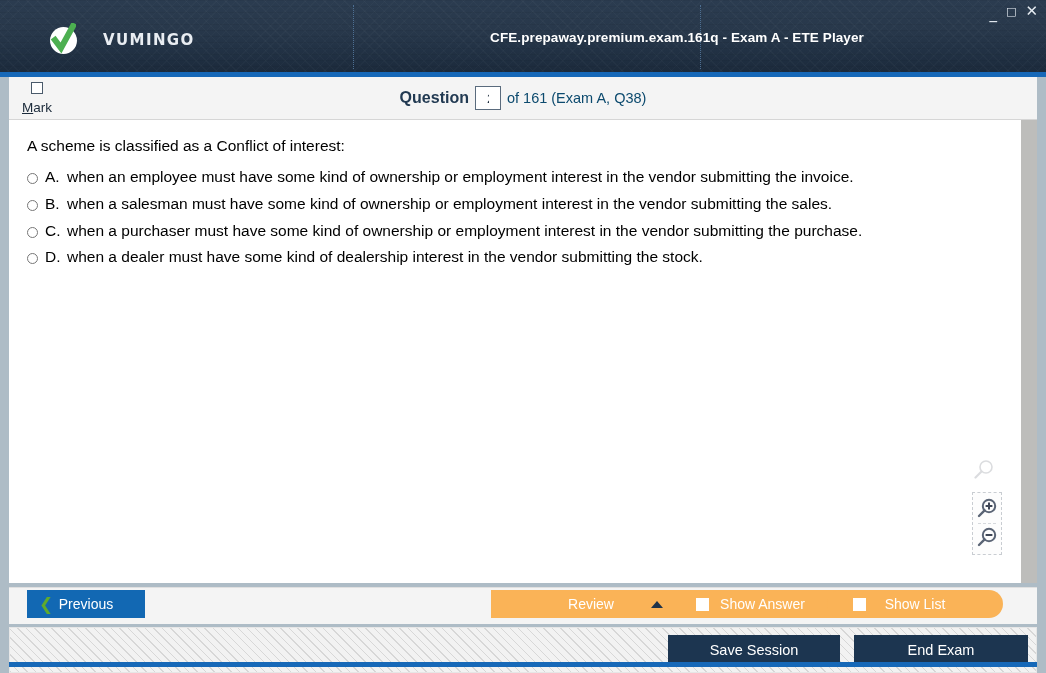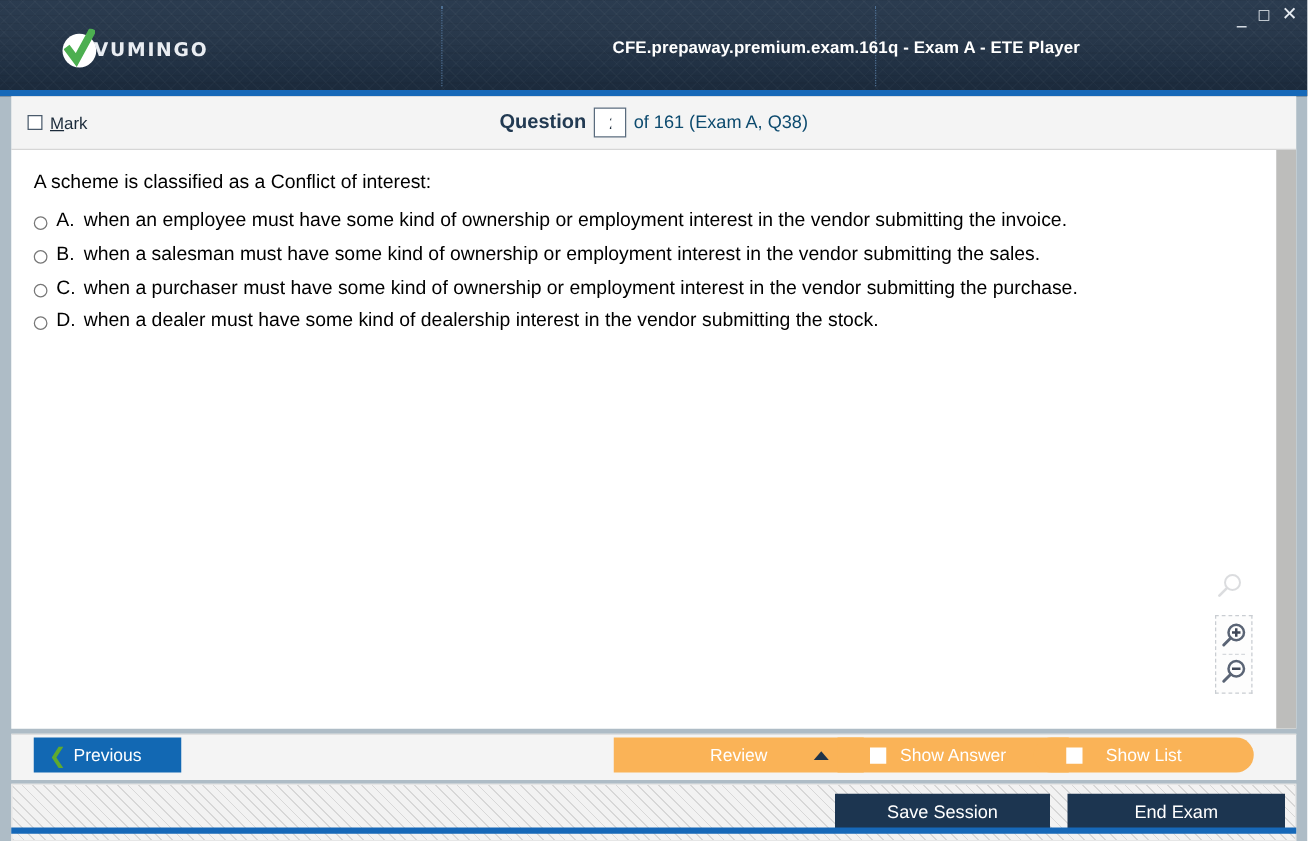--- a/index.html
+++ b/index.html
@@ -60,20 +60,21 @@
   .title-divider.right { left: 700px; }
 
   
   .brand {
     position: absolute;
     left: 50px;
     top: 24px;
     display: flex;
     align-items: center;
     height: 32px;
+    gap: 28px;
   }
   .brand-check {
     width: 27px;
     height: 27px;
     border-radius: 50%;
     background: #ffffff;
     position: relative;
     flex: 0 0 27px;
   }
   .brand-check svg { position: absolute; left: 1px; top: -4px; }
@@ -125,20 +126,21 @@
     position: relative;
     box-sizing: border-box;
     margin: 0 9px 0 9px;
   }
   .mark-wrap {
     display: flex;
     align-items: center;
     gap: 6px;
     margin-left: 13px;
     cursor: pointer;
+    flex-direction: column;
   }
   .mark-box {
     width: 12px; height: 12px;
     border: 1px solid #4a5a6b;
     background: #fff;
     box-sizing: border-box;
   }
   .mark-label {
     font-size: 13.5px;
     color: #1b2a3a;

